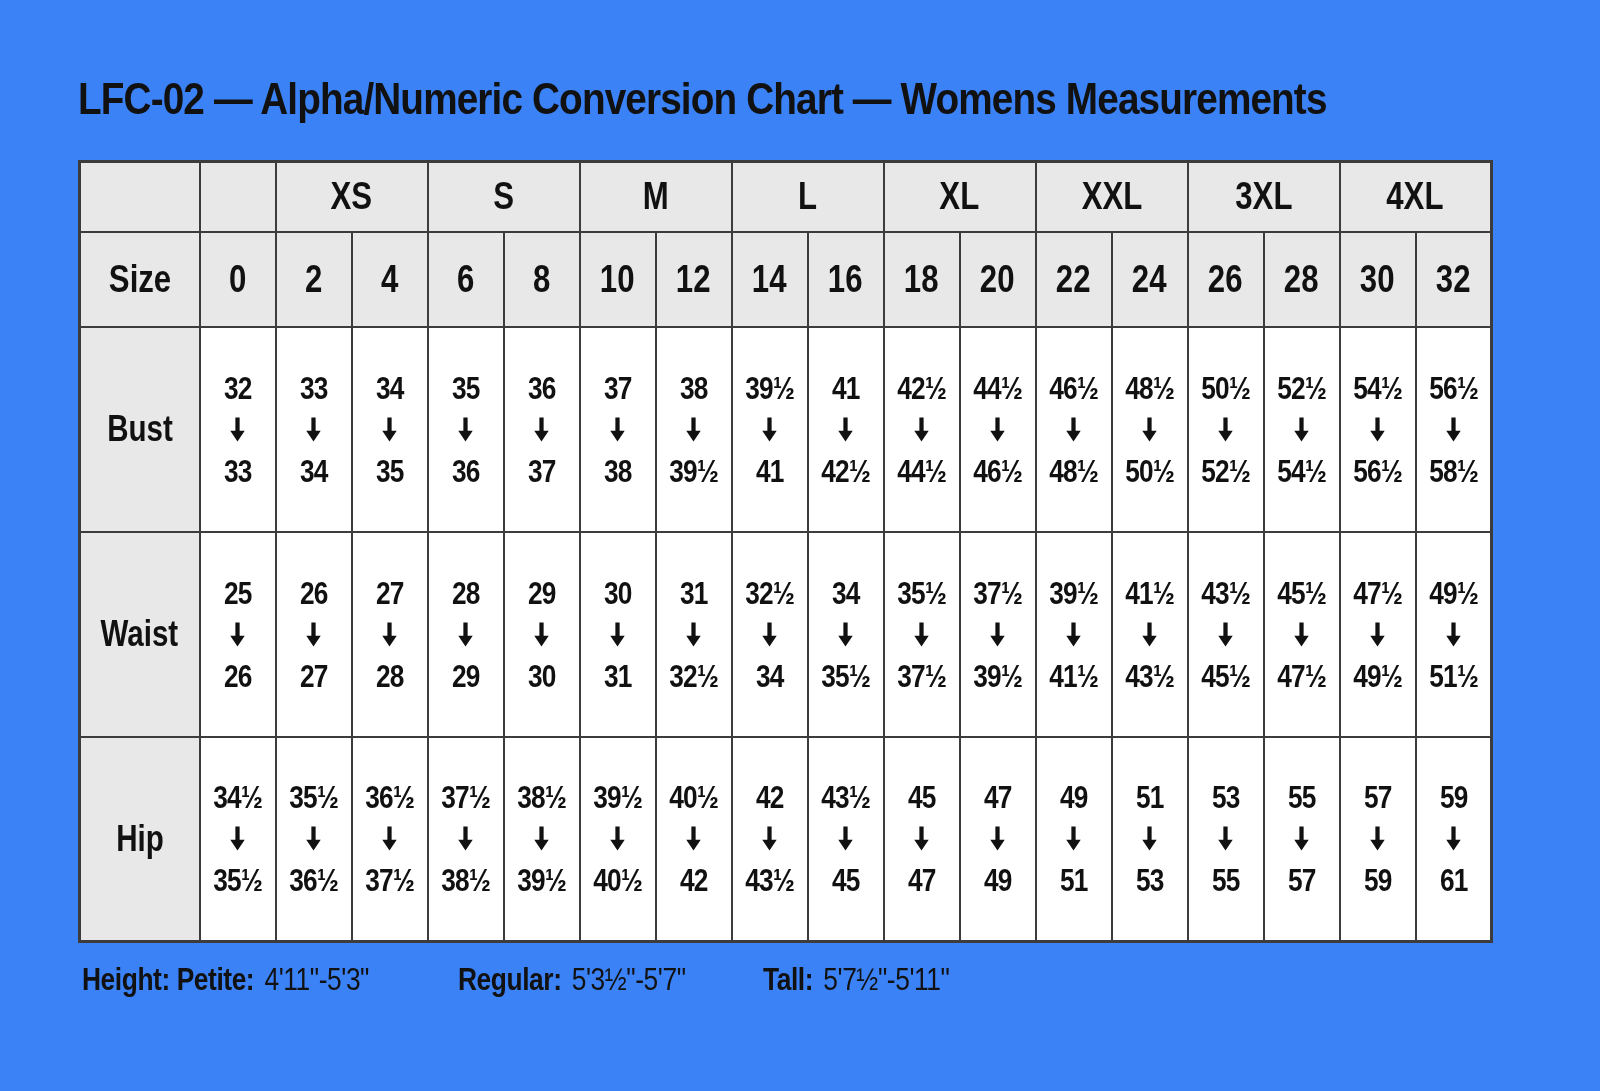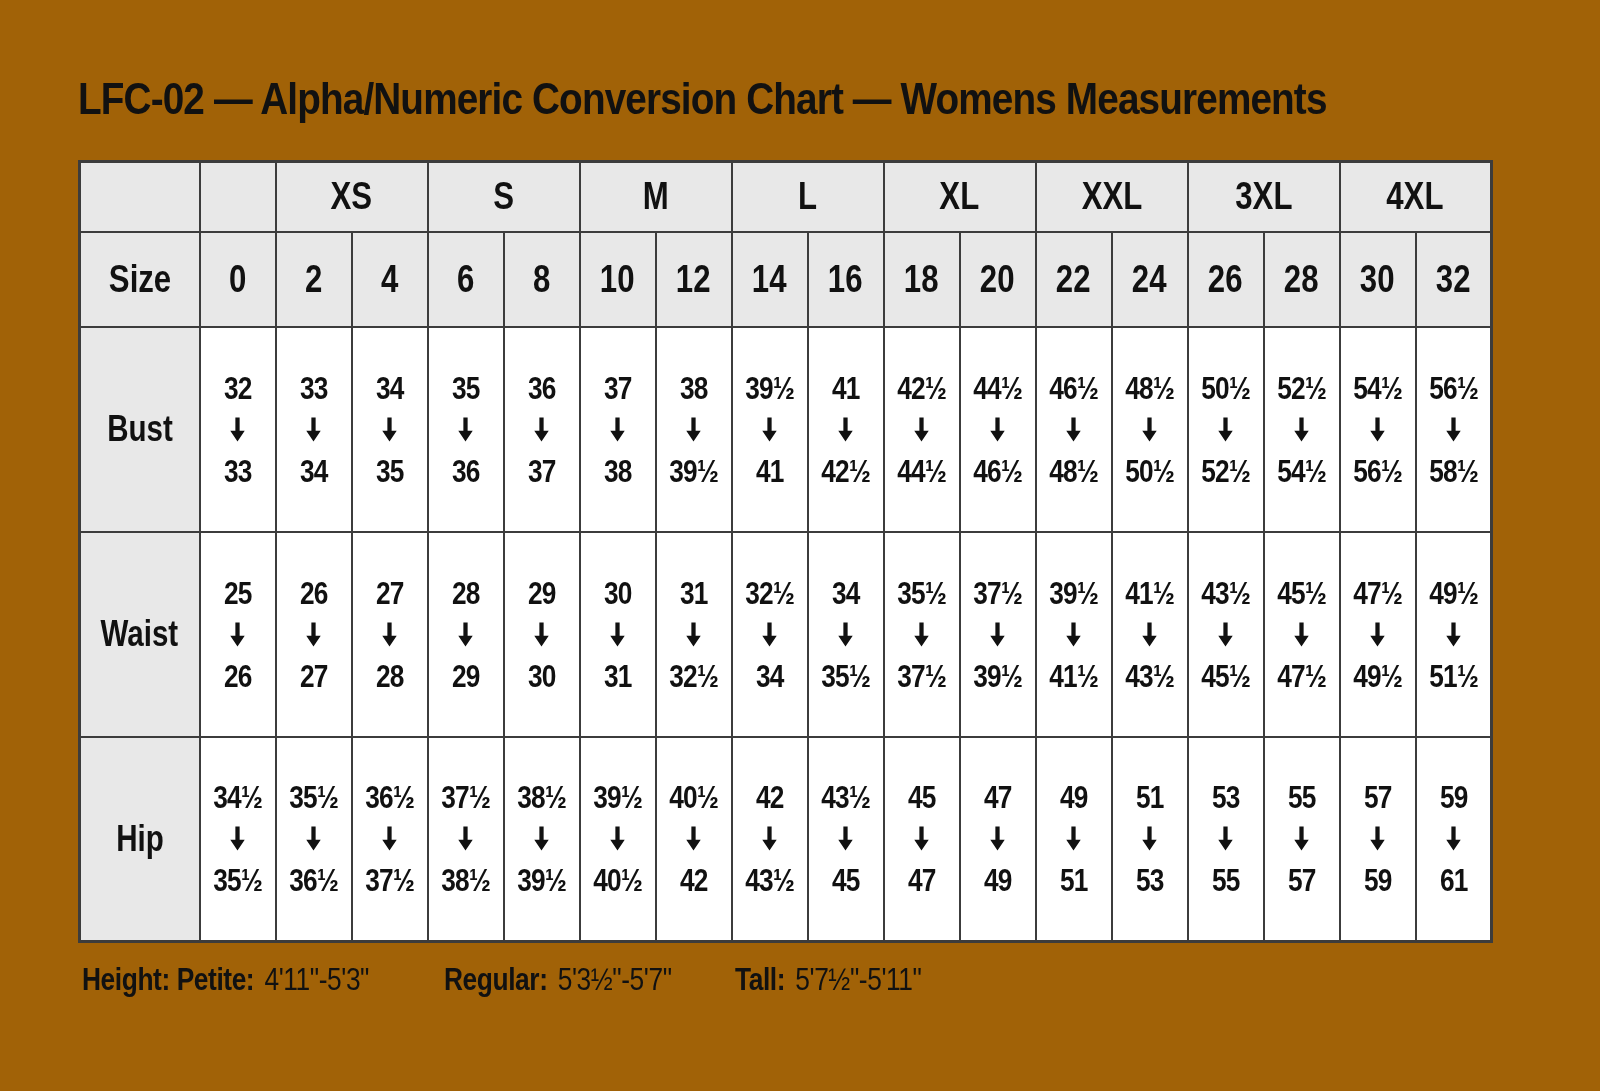--- a/index.html
+++ b/index.html
@@ -1,18 +1,18 @@
 <!DOCTYPE html>
 <html><head>
 <meta charset="utf-8">
 <style>
   * { margin:0; padding:0; box-sizing:border-box; }
   html,body { background:#ffffff; }
   body { font-family:"Liberation Sans", sans-serif; color:#111111; }
-  .page { position:relative; width:1600px; height:1091px; background:#a16207; overflow:hidden;padding-left:35px; }
+  .page { position:relative; width:1600px; height:1091px; background:#3b82f6; overflow:hidden;padding-left:35px; }
 
   .title {
     position:absolute; left:78px; top:74px;
     font-size:45px; font-weight:700; letter-spacing:-1px;
     white-space:nowrap; line-height:1.1;
     transform:scaleX(0.86); transform-origin:left top;
   }
 
   table.size-chart {
     position:absolute; left:78px; top:160px;
@@ -35,21 +35,21 @@
   .size-chart tbody th span { font-size:36px; font-weight:700; }
 
   .range { display:flex; flex-direction:column; align-items:center; justify-content:center; gap:13px; }
   .val { font-size:32px; font-weight:700; line-height:1; letter-spacing:-1px; white-space:nowrap; }
   .arrow { width:17px; height:25px; fill:#111111; display:block; }
 
   .cnd { display:inline-block; transform:scaleX(0.82); transform-origin:center; }
 
   .footer {
     position:absolute; left:82px; top:962px;
-    display:flex; gap:24px; white-space:nowrap;
+    display:flex; gap:38px; white-space:nowrap;
   }
   .segment { display:inline-flex; align-items:baseline; gap:12px; transform:scaleX(0.85); transform-origin:left center; }
   .flabel { font-size:31px; font-weight:700; letter-spacing:-0.5px; }
   .fvalue { font-size:31px; font-weight:400; letter-spacing:-0.5px; }
 </style>
 </head>
 <body>
 
 <div class="page">
 

